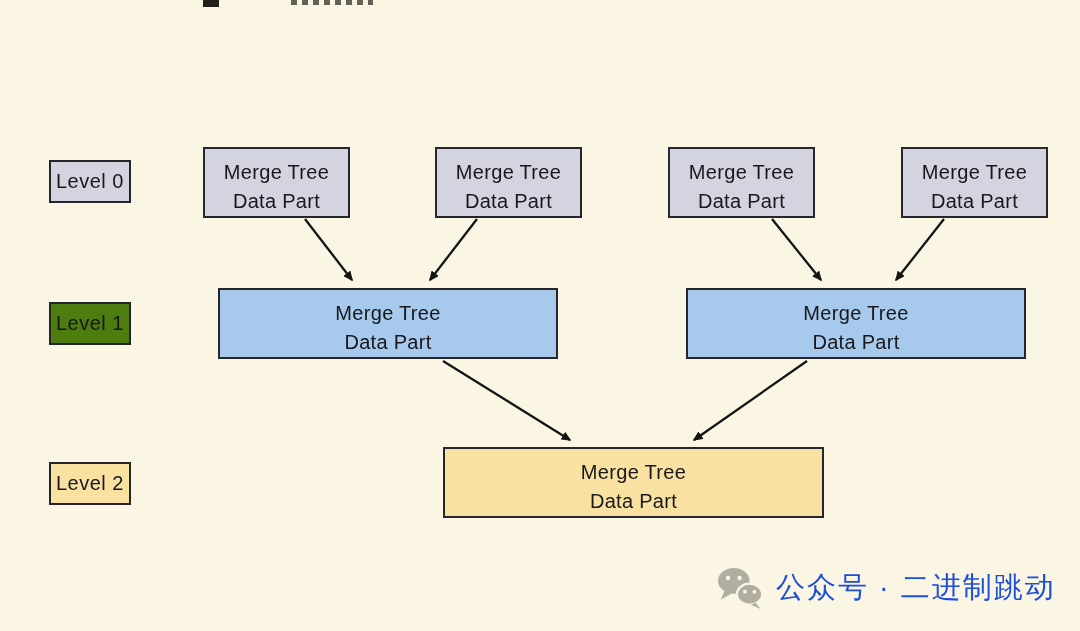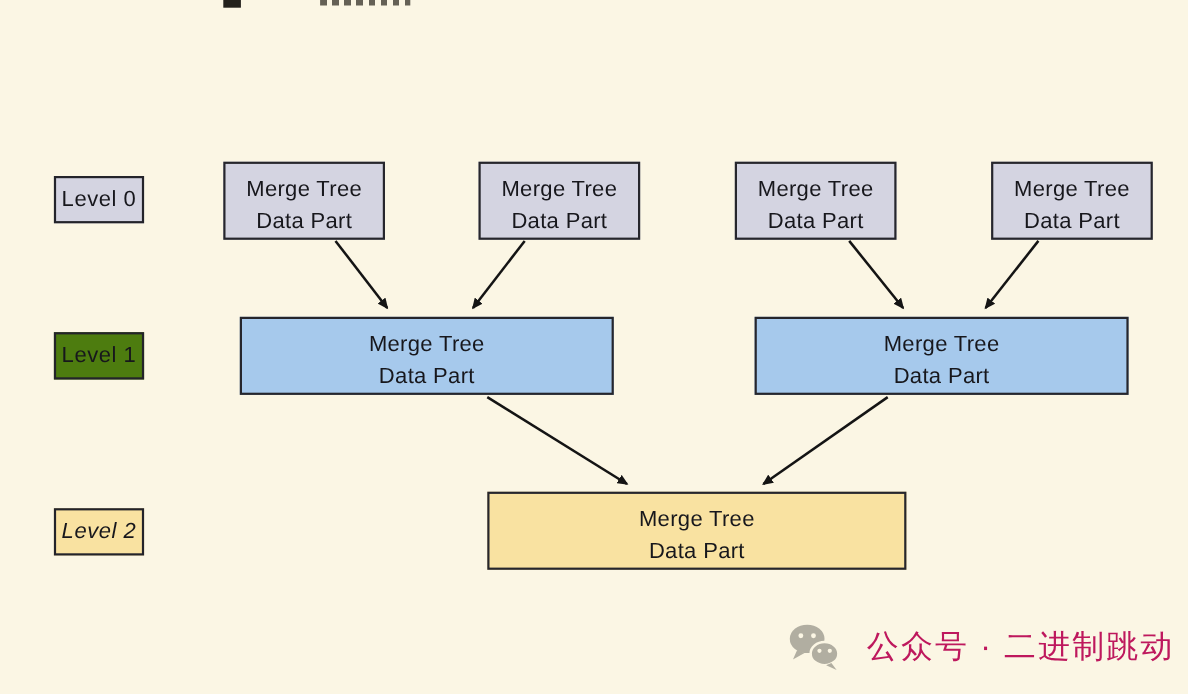--- a/index.html
+++ b/index.html
@@ -27,21 +27,21 @@
 
   
   .lvl-label {
     position: absolute; left: 49px; width: 82px; height: 43px;
     border: 2.5px solid #23232a; box-sizing: border-box;
     display: flex; align-items: center; justify-content: center;
     font-size: 20px; color: #17171c; letter-spacing: .5px;
   }
   .lvl0-label { top: 160px; background: #d4d4e1; }
   .lvl1-label { top: 302px; background: #4d7c0f; }
-  .lvl2-label { top: 462px; background: #f9e2a1; font-style: italic; }
+  .lvl2-label { top: 462px; background: #f9e2a1; }
 
   
   .node {
     position: absolute; box-sizing: border-box;
     border: 2px solid #26262c;
     display: flex; flex-direction: column;
     align-items: center; justify-content: flex-end;
     font-size: 20px; color: #17171c; line-height: 29px;
     text-align: center; letter-spacing: .3px;
   }
@@ -56,22 +56,22 @@
   .node-l2 { background: #f9e2a1; width: 381px; height: 71px; top: 447px; left: 443px; }
 
   .arrow-layer {
     position: absolute; left: 0; top: 0; width: 1080px; height: 631px;
     pointer-events: none;
   }
 
   
   .watermark {
     position: absolute; left: 716px; top: 566px;
-    display: flex; align-items: center; gap: 24px;
-    color: #be185d;
+    display: flex; align-items: center; gap: 12px;
+    color: #1d4ed8;
   }
   .watermark .wm-text {
     font-size: 29px; letter-spacing: 2px; font-weight: 400;
     white-space: nowrap;
   }
   .wm-icon { width: 48px; height: 44px; flex: 0 0 auto; }
 </style>
 </head>
 <body>
 

